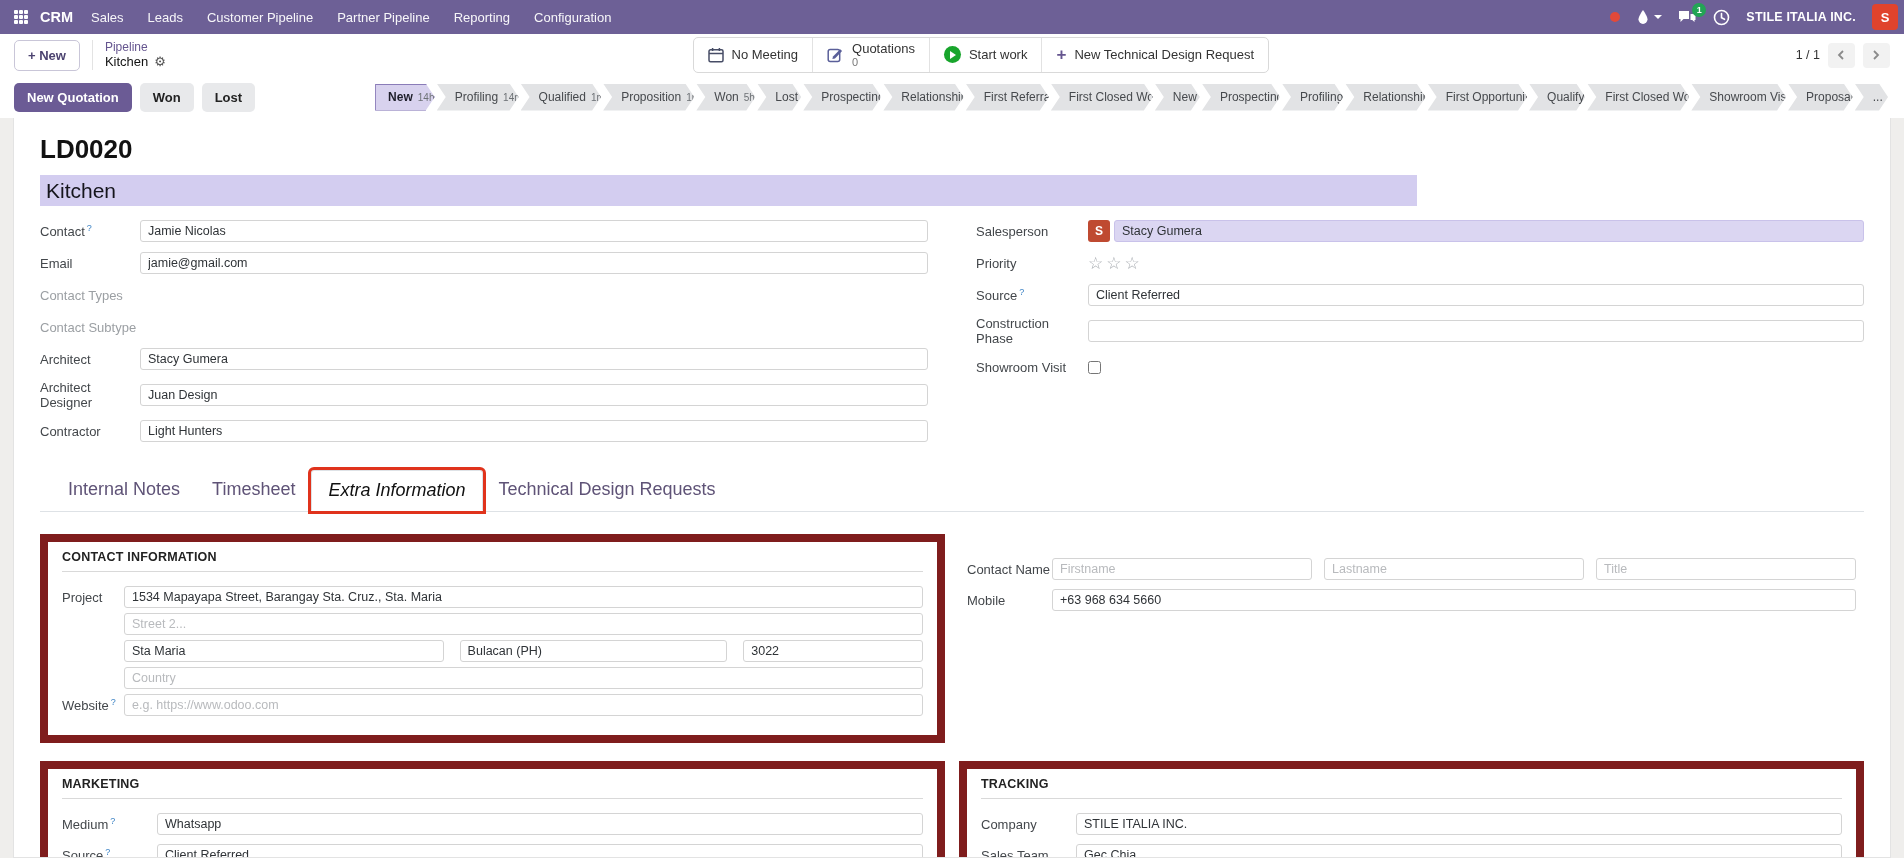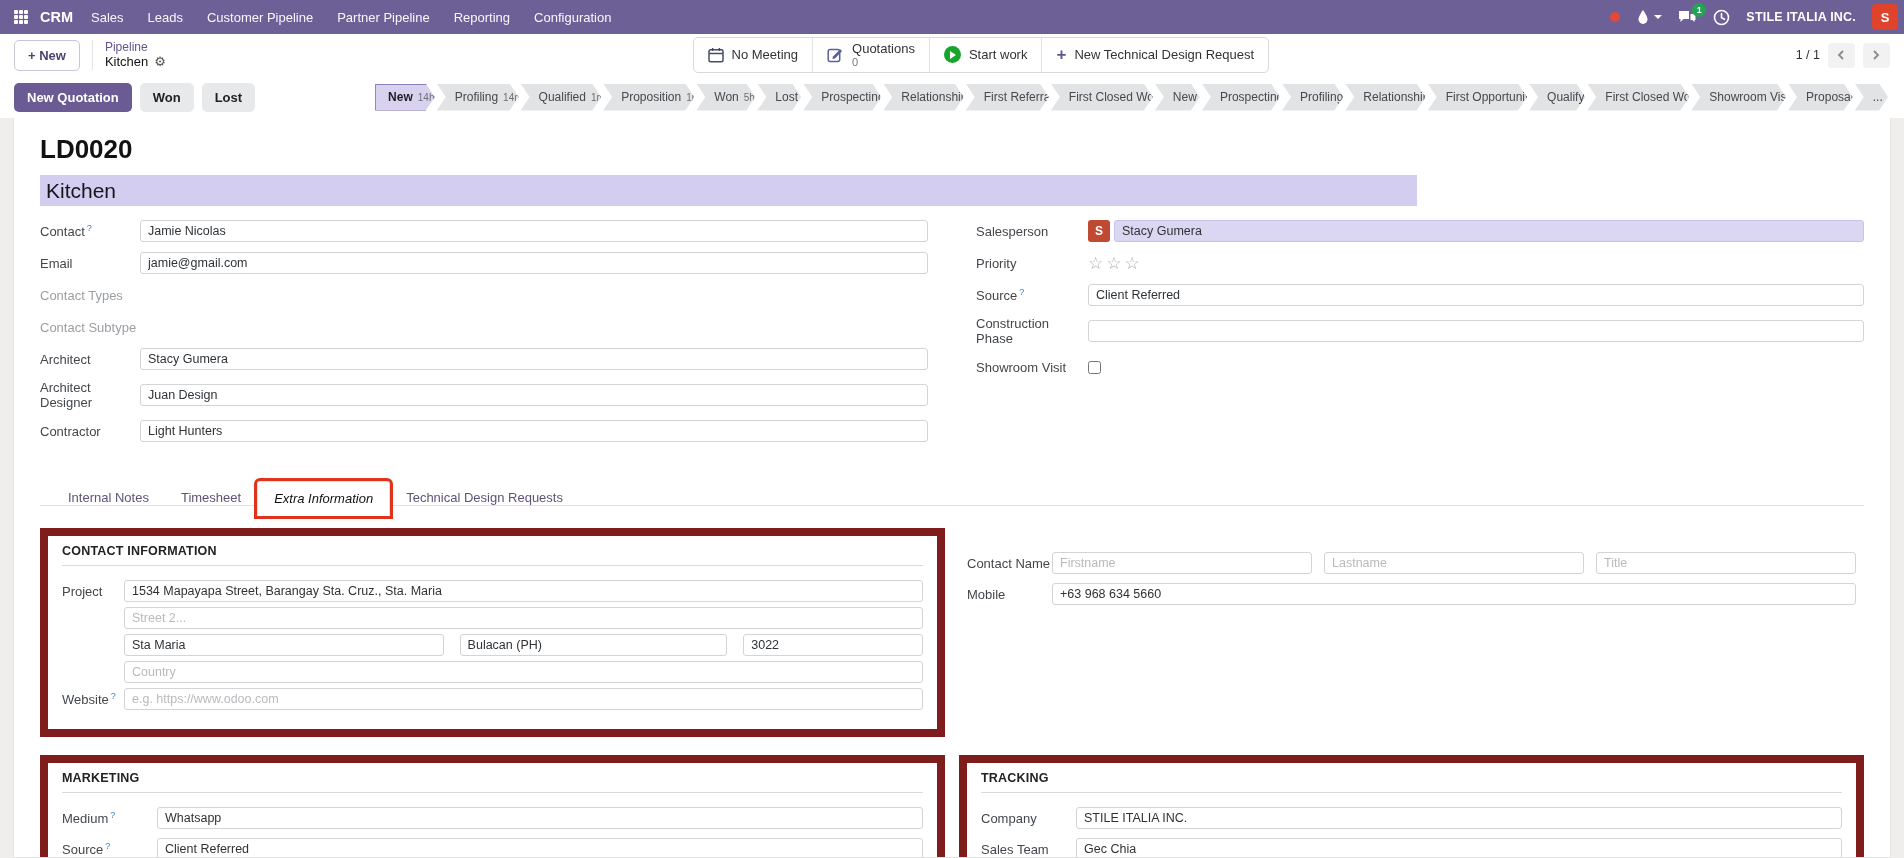--- a/index.html
+++ b/index.html
@@ -92,21 +92,21 @@
   input.fin::placeholder { color:#b8babd; }
   input.fin.hl { background:#dbd6f2; border-color:#c9c2ea; }
   .avatar-sm { width:22px; height:22px; border-radius:3px; background:#bf4a31; color:#fff;
     font-size:12px; font-weight:bold; display:flex; align-items:center; justify-content:center;
     margin-right:4px; flex:none; }
   .stars { font-size:17px; color:#a9adb2; letter-spacing:3px; cursor:pointer; }
   input.chk { width:13px; height:13px; cursor:pointer; }
 
   
   .tabs { display:flex; margin-top:18px; border-bottom:1px solid #dee2e6; padding-left:12px; }
-  .tab { padding:9px 16px; font-size:13px; color:#5f5377; cursor:pointer; position:relative; top:11px; }
+  .tab { padding:9px 16px; font-size:18px; color:#5f5377; cursor:pointer; position:relative; top:0; }
   .tab.active { color:#111; background:#fff; border:1px solid #dee2e6; border-bottom-color:#fff;
     border-radius:3px 3px 0 0;font-style:italic; }
   .tab.annotated { outline:3px solid #e0331c; outline-offset:0px; }
 
   
   .xgrid { display:grid; grid-template-columns:1fr 1fr; column-gap:14px; row-gap:18px;
     margin-top:22px; }
   .xbox { border:8px solid #7f1d1d; padding:8px 14px 14px 14px; }
   .xplain { padding:24px 8px 14px 8px; }
   .xhead { font-size:12.5px; font-weight:bold; color:#222; letter-spacing:.2px;

